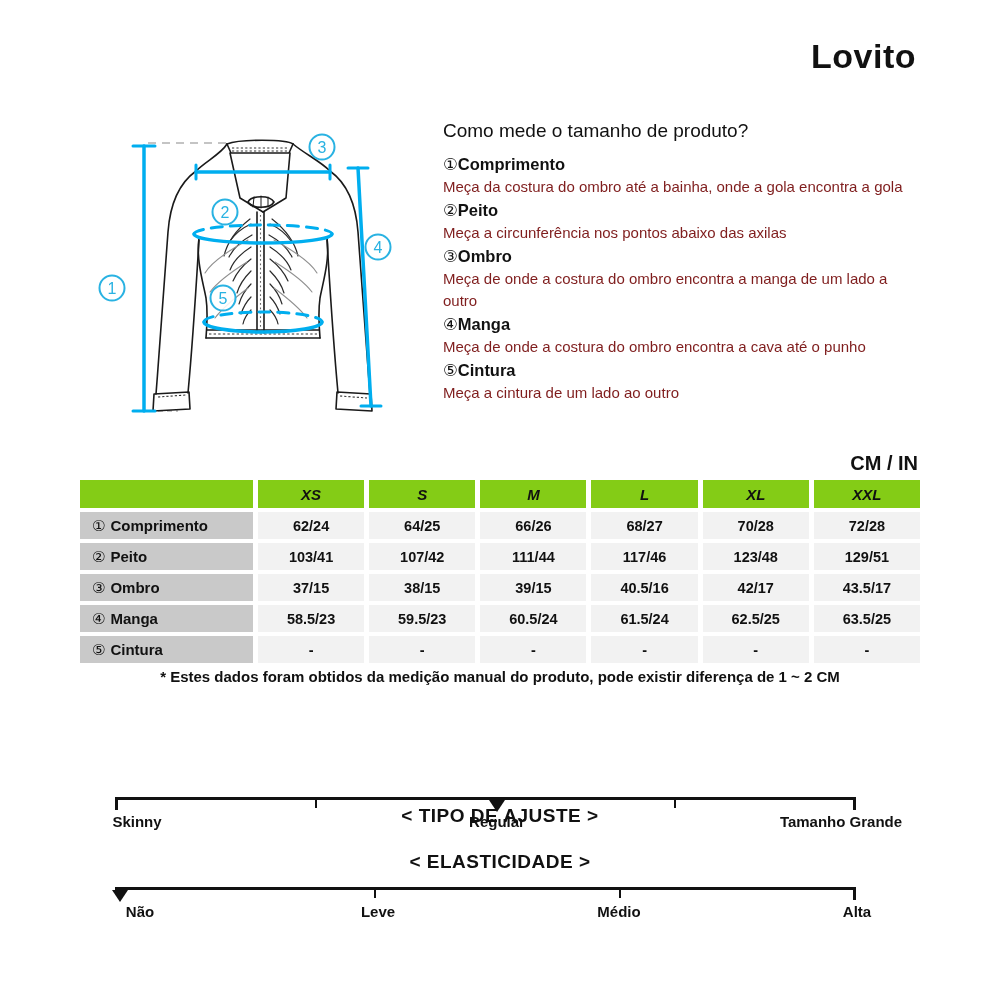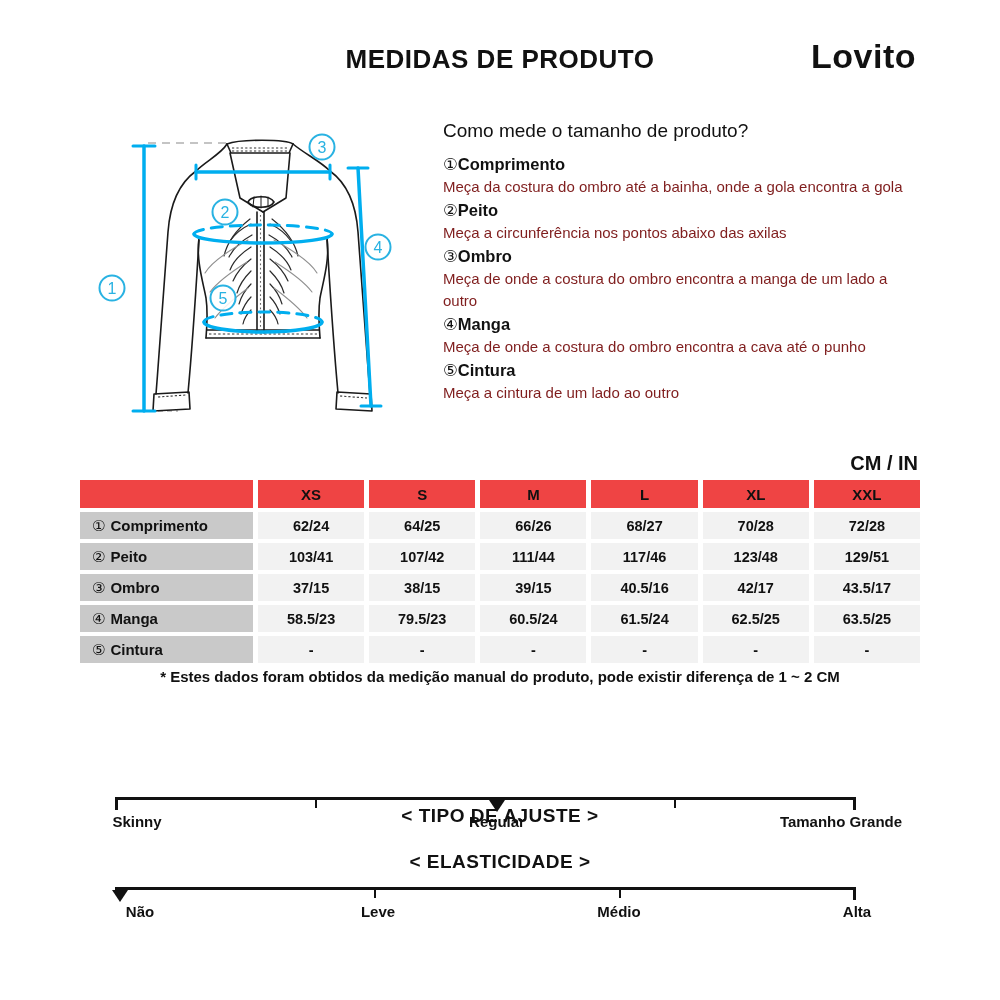--- a/index.html
+++ b/index.html
@@ -16,22 +16,22 @@
   .guide { position:absolute; left:443px; top:120px; width:462px; }
   .guide-heading { font-size:19px; font-weight:normal; margin-bottom:10px; }
   .guide-term { font-size:16.5px; font-weight:bold; line-height:24px; }
   .guide-term .gnum { font-weight:normal; }
   .guide-desc { font-size:15px; color:#7f1d1d; line-height:22px; }
 
   
   .cmin { position:absolute; top:452px; right:82px; font-size:20px; font-weight:bold; }
   .size-table { position:absolute; left:80px; top:480px; width:840px;
     display:grid; grid-template-columns:173px repeat(6,1fr); column-gap:5px; row-gap:4px; }
-  .cell-h   { background:#ef4444; height:28px; display:flex; align-items:center; justify-content:center;
-              font-size:15px; font-weight:bold; }
+  .cell-h   { background:#84cc16; height:28px; display:flex; align-items:center; justify-content:center;
+              font-size:15px; font-weight:bold;font-style:italic; }
   .cell-lab { background:#c9c9c9; height:27px; display:flex; align-items:center; padding-left:12px;
               font-size:15px; font-weight:bold; }
   .cell-lab .rnum { font-weight:normal; margin-right:5px; }
   .cell-v   { background:#f2f2f2; height:27px; display:flex; align-items:center; justify-content:center;
               font-size:14.5px; font-weight:bold; }
 
   .footnote { position:absolute; top:668px; left:0; width:1000px; text-align:center;
               font-size:15px; font-weight:bold; }
 
   
@@ -45,21 +45,20 @@
          border-left:8px solid transparent; border-right:8px solid transparent;
          border-top:12px solid #111; }
   .scale-label { position:absolute; transform:translateX(-50%); font-size:15px;
                  font-weight:bold; white-space:nowrap; }
 </style>
 </head>
 <body>
 
 <div class="page">
 
-  <div class="title">MEDIDAS DE PRODUTO</div>
   <div class="brand">Lovito</div>
 
   <svg style="position:absolute;left:75px;top:112px;" width="350" height="335" viewBox="75 112 350 335">
 
     <g stroke="#c4c4c4" stroke-width="2" fill="none">
       <path d="M148,143 L226,143" stroke-dasharray="8,6"></path>
       <path d="M158,411 L178,411" stroke-dasharray="5,4"></path>
     </g>
 
     <g stroke="#1a1a1a" stroke-width="1.6" fill="none" stroke-linecap="round" stroke-linejoin="round">
@@ -234,21 +233,21 @@
     <div class="cell-v">39/15</div>
     <div class="cell-v">40.5/16</div>
     <div class="cell-v">42/17</div>
     <div class="cell-v">43.5/17</div>
 
     <div class="cell-lab">
         <span class="rnum">④</span>
         <span>Manga</span>
       </div>
     <div class="cell-v">58.5/23</div>
-    <div class="cell-v">79.5/23</div>
+    <div class="cell-v">59.5/23</div>
     <div class="cell-v">60.5/24</div>
     <div class="cell-v">61.5/24</div>
     <div class="cell-v">62.5/25</div>
     <div class="cell-v">63.5/25</div>
 
     <div class="cell-lab">
         <span class="rnum">⑤</span>
         <span>Cintura</span>
       </div>
     <div class="cell-v">-</div>

